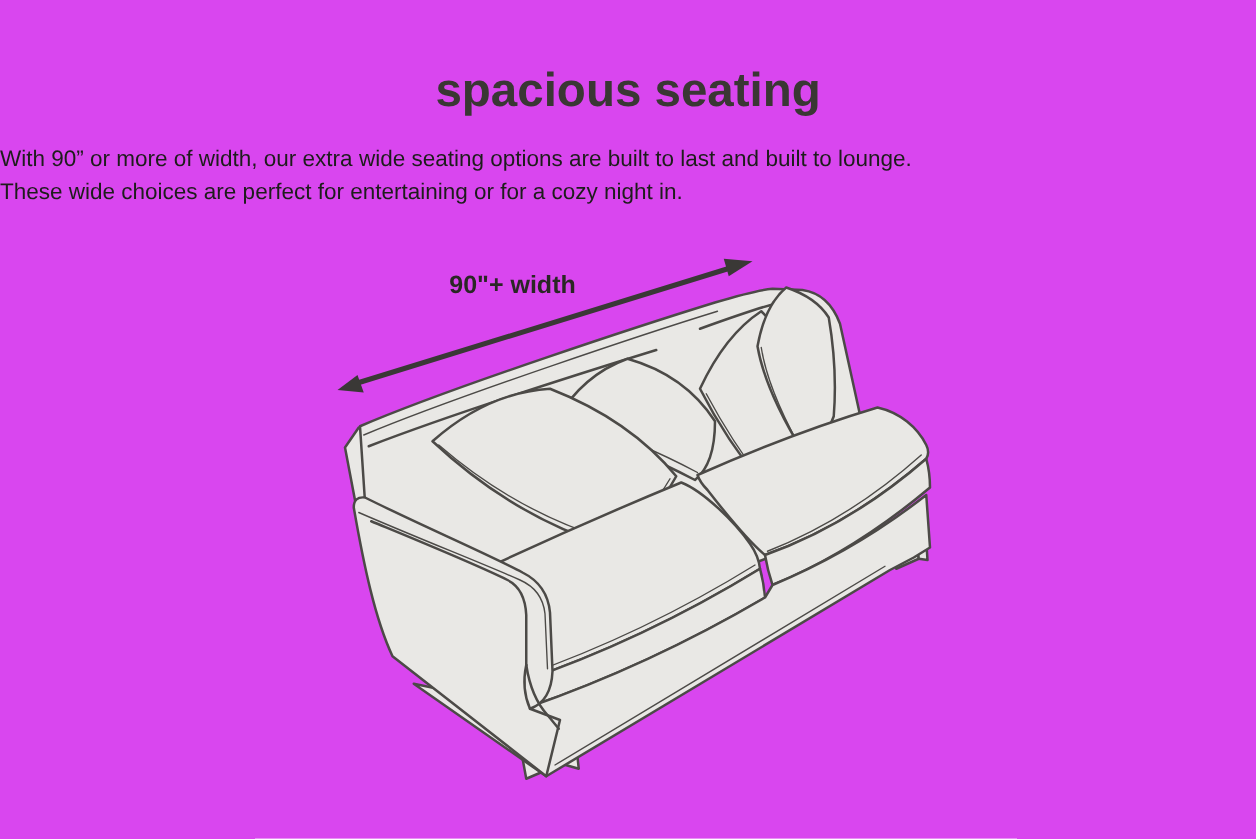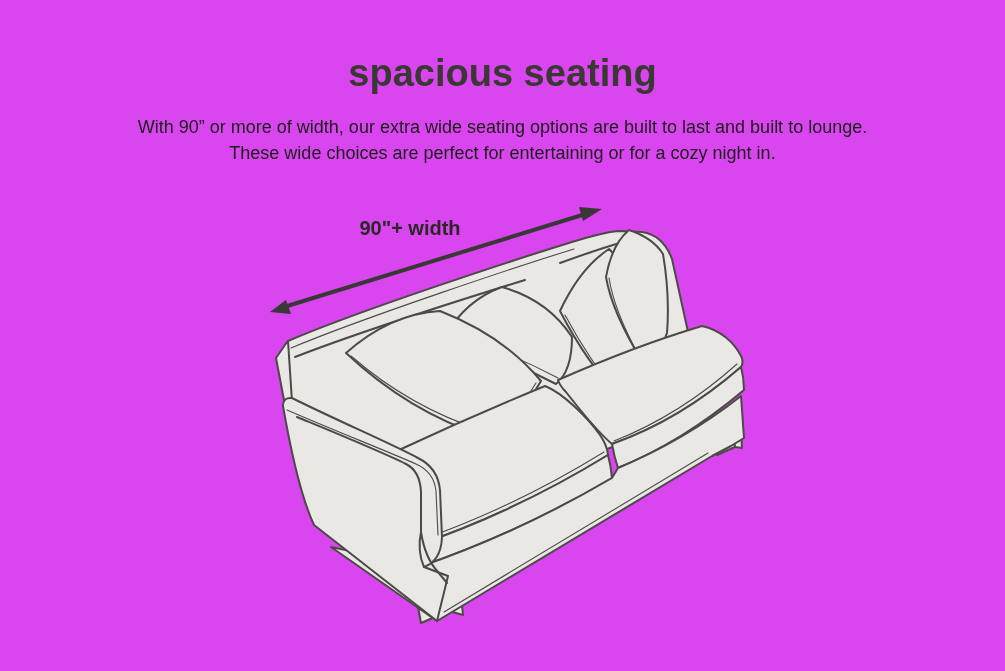--- a/index.html
+++ b/index.html
@@ -15,21 +15,20 @@
     left:0;top:52px;width:1005px;
     text-align:center;
     font-size:38px;
     font-weight:bold;
     letter-spacing:0px;
     color:#3a3734;
   }
   .description{
     position:absolute;
     left:0;top:114px;width:1005px;
-    text-align:center;
     font-size:18px;
     line-height:26px;
     color:#1d1d1b;
   }
   .dim-label{
     position:absolute;
     left:320px;top:217px;width:180px;
     text-align:center;
     font-size:20px;
     font-weight:bold;

